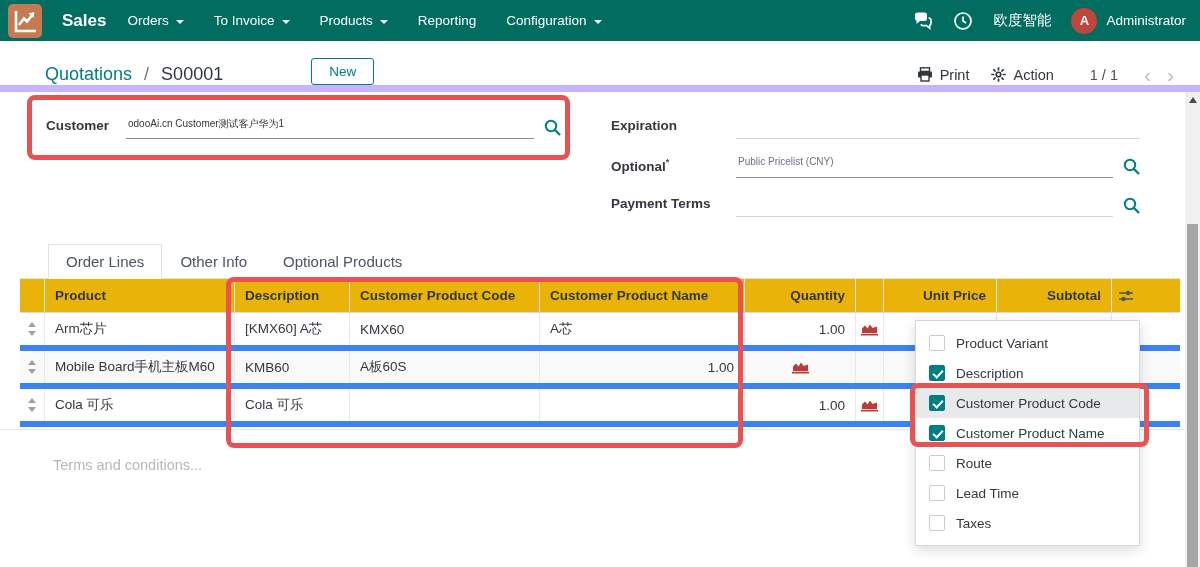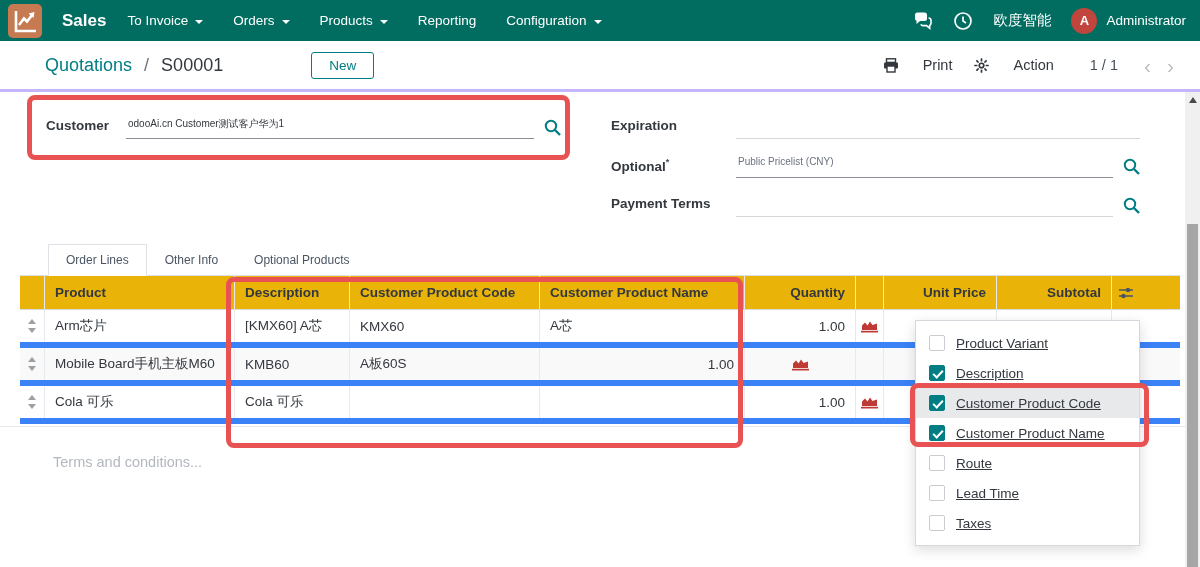--- a/index.html
+++ b/index.html
@@ -15,28 +15,28 @@
   .nav-item { display:flex; align-items:center; gap:7px; padding:0 15px; height:100%; font-size:13.5px; cursor:pointer; }
   .caret { width:0; height:0; border-left:4px solid transparent; border-right:4px solid transparent; border-top:4px solid #fff; margin-top:2px; }
   .topbar-right { margin-left:auto; display:flex; align-items:center; gap:20px; }
   .tb-icon { width:20px; height:20px; cursor:pointer; }
   .company { font-size:14.5px; cursor:pointer; }
   .user { display:flex; align-items:center; gap:9px; cursor:pointer; }
   .avatar { width:26px; height:26px; border-radius:50%; background:#c0453c; color:#fff; font-size:13px; font-weight:bold; display:flex; align-items:center; justify-content:center; }
   .username { font-size:13.5px; }
 
   
-  .controlbar { height:51px; display:flex; align-items:center; background:#fff; border-bottom:3px solid #c4b5fd; padding:0 26px 0 45px; }
+  .controlbar { height:51px; display:flex; align-items:flex-end; background:#fff; border-bottom:7px solid #c4b5fd; padding:0 26px 0 45px; }
   .breadcrumb { font-size:18px; color:#495057; white-space:nowrap; }
   .crumb-link { color:#017e84; cursor:pointer; }
   .crumb-sep { color:#6c757d; margin:0 7px; }
   .crumb-current { color:#33383e; }
   .new-btn { margin-left:88px; background:#fff; border:1px solid #017e84; color:#017e84; font-size:13.5px; padding:5px 17px; border-radius:3px; cursor:pointer; font-family:inherit; }
   .cb-right { margin-left:auto; display:flex; align-items:center; gap:22px; }
-  .cb-btn { display:flex; align-items:center; gap:24px; font-size:14.5px; color:#33383e; cursor:pointer; }
+  .cb-btn { display:flex; align-items:center; gap:7px; font-size:14.5px; color:#33383e; cursor:pointer; }
   .pager-text { font-size:14.5px; color:#495057; margin-left:14px; }
   .pager-arrows { display:flex; align-items:center; gap:16px; margin-left:4px; }
   .pager-chevron { font-size:21px; color:#b9bdc2; line-height:1; cursor:pointer; }
 
   
   .sheet { position:relative; background:#fff; padding-top:23px; }
   .form-grid { display:flex; padding:0 60px 0 46px; }
   .form-left { width:515px; flex:0 0 auto; }
   .form-right { flex:1; margin-left:50px; }
   .fld-row { display:flex; align-items:flex-start; margin-bottom:15px; }
@@ -45,21 +45,21 @@
   .form-right .fld-label { width:125px; flex:0 0 auto; }
   .fld-marker { font-size:9px; vertical-align:super; color:#495057; }
   .fld-box { flex:1; display:flex; align-items:flex-end; }
   .fld-input { flex:1; border-bottom:1px solid #8a8f95; font-size:10px; color:#33383e; padding:2px 2px 5px 2px; min-height:24px; }
   .fld-input.empty { border-bottom:1px solid #d4d7da; }
   .fld-input.muted { color:#6b7280; }
   .mag { width:17px; height:17px; margin:0 0 3px 10px; flex:0 0 auto; cursor:pointer; }
 
   
   .tabs-row { display:flex; margin:12px 20px 0 20px; border-bottom:1px solid #dee2e6; padding-left:28px; }
-  .tab { font-size:12px; color:#4b5563; padding:8px 17px; border:1px solid transparent; cursor:pointer; margin-bottom:-1px; }
+  .tab { font-size:15px; color:#4b5563; padding:8px 17px; border:1px solid transparent; cursor:pointer; margin-bottom:-1px; }
   .tab.active { background:#fff; border-color:#dee2e6; border-bottom-color:#fff; }
 
   
   .olist { margin:0 20px; font-size:13.5px; color:#33383e; }
   .ogrid { display:grid; grid-template-columns:25px 190px 115px 190px 205px 111px 28px 113px 115px 28px; }
   .ohead { background:#eab308; border-bottom:1px solid #d8dadd; height:34px; }
   .ohead .c { font-weight:bold; }
   .orow { height:38px; border-bottom:6px solid #3b82f6; }
   .orow:nth-child(odd) { background:#f9f9fa; }
   .c { display:flex; align-items:center; padding:0 10px; height:100%; overflow:hidden; white-space:nowrap; border-right:1px solid #e7e9ec; }
@@ -70,21 +70,21 @@
   .forecast-icon { width:17px; height:13px; cursor:pointer; }
   .sliders-icon { width:16px; height:14px; cursor:pointer; }
 
   .olist-footer { display:flex; gap:27px; padding:11px 0 11px 33px; }
   .add-link { color:#017e84; font-size:13.5px; cursor:pointer; }
   .hr-divider { height:1px; background:#e6e8eb; margin-top:2px; }
   .terms { color:#b3b8bf; font-size:14.5px; padding:27px 0 0 53px; cursor:text; }
 
   
   .col-dropdown { position:absolute; left:915px; top:320px; width:225px; background:#fff; border:1px solid #d5d8dc; box-shadow:0 4px 12px rgba(0,0,0,.14); padding:7px 0; z-index:5; }
-  .dd-item { display:flex; align-items:center; gap:11px; height:30px; padding:0 13px; font-size:13.5px; color:#33383e; cursor:pointer;text-decoration:underline; }
+  .dd-item { display:flex; align-items:center; gap:11px; height:30px; padding:0 13px; font-size:13.5px; color:#33383e; cursor:pointer; }
   .dd-item.highlighted { background:#e8e9eb; }
   .checkbox { width:16px; height:16px; border:1px solid #c9ccd0; border-radius:2px; background:#fff; position:relative; flex:0 0 auto; }
   .checkbox.checked { background:#017e84; border-color:#017e84; }
   .checkbox.checked::after { content:""; position:absolute; left:5px; top:1.5px; width:4px; height:8px; border-right:2px solid #fff; border-bottom:2px solid #fff; transform:rotate(43deg); }
 
   
   .anno { position:absolute; border:5px solid #e85252; border-radius:8px; z-index:9; pointer-events:none; }
   .anno-customer { left:27px; top:95px; width:543px; height:65px; }
   .anno-columns { left:226px; top:277px; width:517px; height:171px; }
   .anno-dropdown { left:910px; top:383px; width:239px; height:64px; }
@@ -102,25 +102,25 @@
   <div class="topbar">
     <svg class="app-icon" viewBox="0 0 34 34">
       <rect x="0" y="0" width="34" height="34" rx="5" fill="#c57a52"></rect>
       <path d="M8 7 V27 H28" stroke="#fff" stroke-width="2.6" fill="none"></path>
       <path d="M11 21 L16 14.5 L19 17.5 L24.5 10.5" stroke="#fff" stroke-width="2.6" fill="none"></path>
       <path d="M20.5 9.5 L26.5 8 L25.5 14" fill="#fff"></path>
     </svg>
     <div class="brand">Sales</div>
     <div class="nav">
       <div class="nav-item">
+          <span>Orders</span>
+          <span class="caret"></span>
+        </div>
+      <div class="nav-item">
           <span>To Invoice</span>
-          <span class="caret"></span>
-        </div>
-      <div class="nav-item">
-          <span>Orders</span>
           <span class="caret"></span>
         </div>
       <div class="nav-item">
           <span>Products</span>
           <span class="caret"></span>
         </div>
       <div class="nav-item">
           <span>Reporting</span>
         </div>
       <div class="nav-item">

